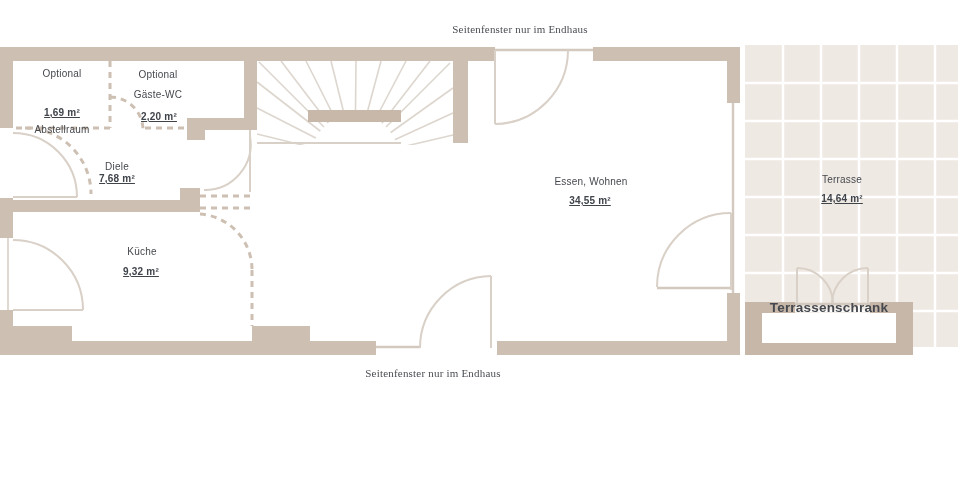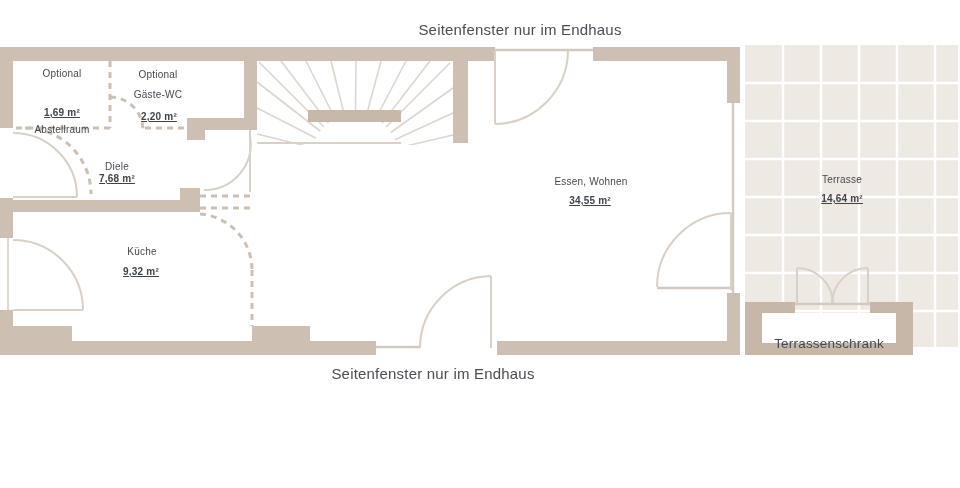--- a/index.html
+++ b/index.html
@@ -7,21 +7,21 @@
     position:relative; width:960px; height:488px; background:#ffffff;
     font-family:"Liberation Sans", sans-serif; overflow:hidden;
   }
   #plan-svg { position:absolute; left:0; top:0; }
   .lbl {
     position:absolute; transform:translate(-50%,-50%);
     color:#45484e; font-size:10px; line-height:1; white-space:nowrap;
     letter-spacing:0.2px;
   }
   .area  { font-weight:700; color:#3f434a;text-decoration:underline; }
-  .annot { font-size:15px; color:#4a4d53; }
+  .annot { font-size:11px; color:#4a4d53;font-family:Liberation Serif, serif; }
   .small { font-size:13.5px; }
 </style>
 </head>
 <body>
 
 <div id="stage">
 
   <svg id="plan-svg" width="960" height="488" viewBox="0 0 960 488">
 
     <g>
@@ -167,14 +167,14 @@
 
   <div class="lbl" style="left:142px; top:252px;">Küche</div>
   <div class="lbl area" style="left:141px; top:272px;">9,32 m²</div>
 
   <div class="lbl" style="left:591px; top:182px;">Essen, Wohnen</div>
   <div class="lbl area" style="left:590px; top:201px;">34,55 m²</div>
 
   <div class="lbl" style="left:842px; top:180px;">Terrasse</div>
   <div class="lbl area" style="left:842px; top:199px;">14,64 m²</div>
 
-  <div class="lbl small" style="left:829px; top:344px;">Terrassenschrank</div>
+  <div class="lbl small" style="left:829px; top:308px;font-weight:bold;">Terrassenschrank</div>
 </div>
 
 </body></html>

